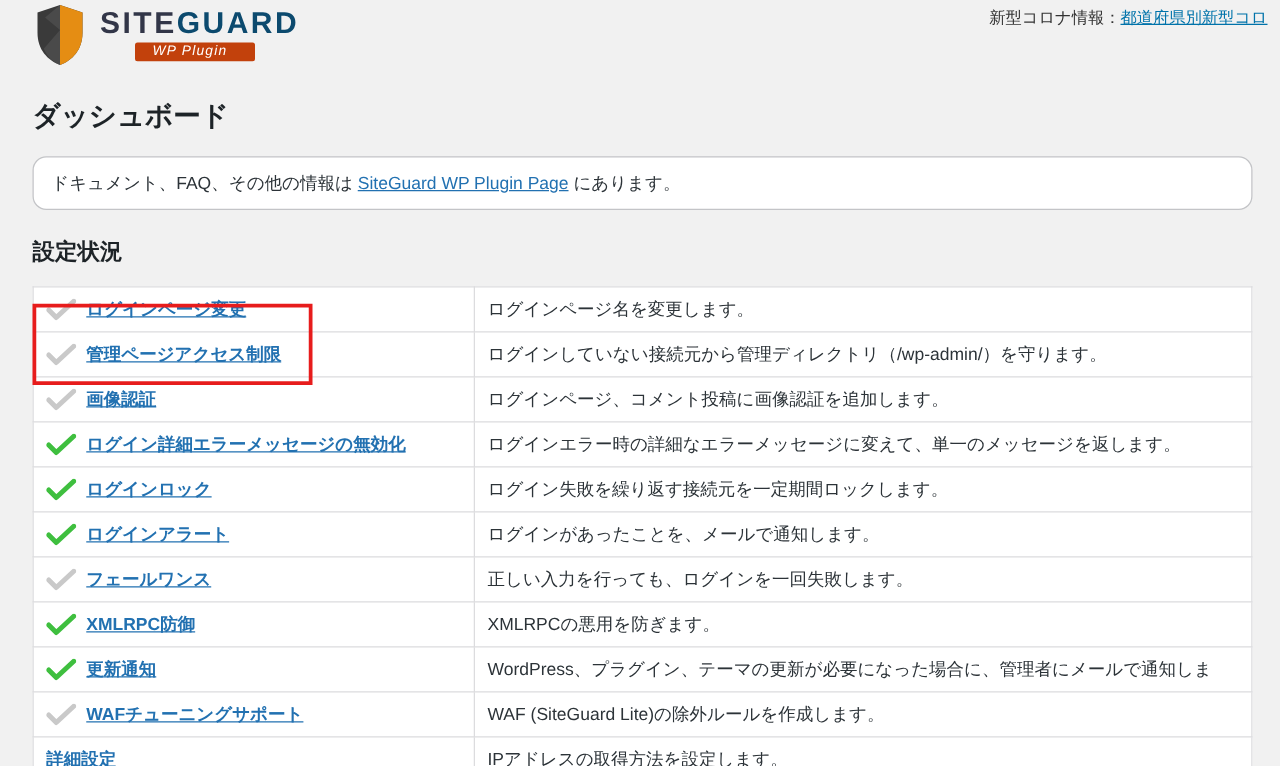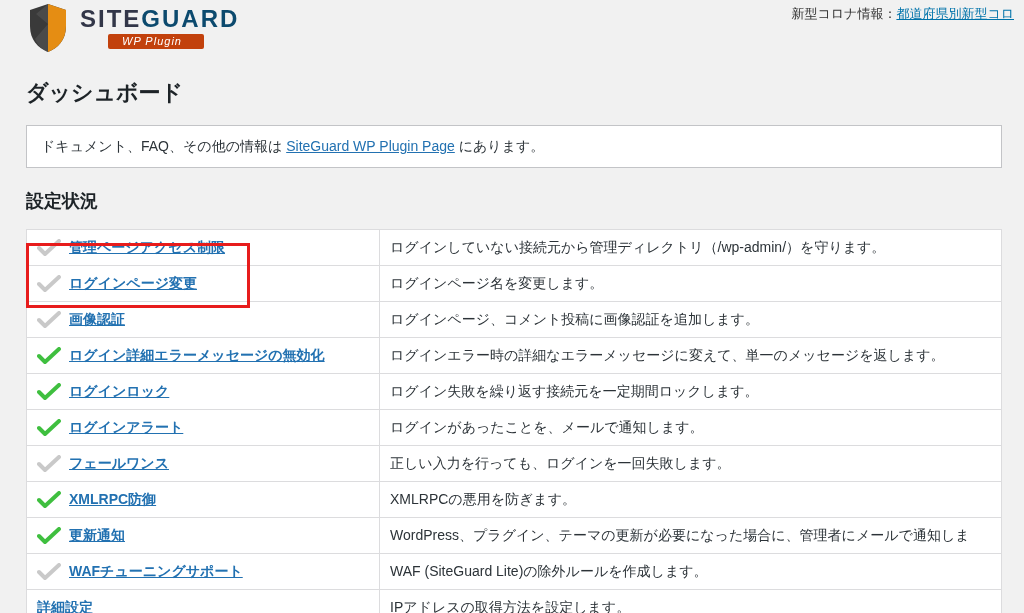--- a/index.html
+++ b/index.html
@@ -63,21 +63,21 @@
 h1.page-title {
   font-size: 22px;
   font-weight: 600;
   color: #1d2327;
   margin: 14px 0 16px;
 }
 .notice {
   border: 1px solid #c3c4c7;
   background: #fff;
   padding: 10px 14px;
-  border-radius: 0;
+  border-radius: 11px;
   font-size: 14px;
   color: #2c3338;
   margin-bottom: 20px;
 }
 .notice a { color: #2271b1; text-decoration: underline; }
 h2.section-title {
   font-size: 18px;
   font-weight: 600;
   margin: 12px 0 14px;
 }
@@ -155,37 +155,37 @@
   <table class="settings">
     <tbody id="settings-body">
         <tr>
           <td class="name">
             <div class="row-flex">
               <span class="check">
                 <svg viewBox="0 0 24 18">
                   <path d="M2 9 L8 15 L22 2" fill="none" stroke="#c9c9c9" stroke-width="4" stroke-linecap="round" stroke-linejoin="round"></path>
                 </svg>
               </span>
+              <a href="#" class="setting-link">ログインページ変更</a>
+            </div>
+          </td>
+          <td>ログインページ名を変更します。</td>
+        </tr>
+        <tr>
+          <td class="name">
+            <div class="row-flex">
+              <span class="check">
+                <svg viewBox="0 0 24 18">
+                  <path d="M2 9 L8 15 L22 2" fill="none" stroke="#c9c9c9" stroke-width="4" stroke-linecap="round" stroke-linejoin="round"></path>
+                </svg>
+              </span>
               <a href="#" class="setting-link">管理ページアクセス制限</a>
             </div>
           </td>
           <td>ログインしていない接続元から管理ディレクトリ（/wp-admin/）を守ります。</td>
-        </tr>
-        <tr>
-          <td class="name">
-            <div class="row-flex">
-              <span class="check">
-                <svg viewBox="0 0 24 18">
-                  <path d="M2 9 L8 15 L22 2" fill="none" stroke="#c9c9c9" stroke-width="4" stroke-linecap="round" stroke-linejoin="round"></path>
-                </svg>
-              </span>
-              <a href="#" class="setting-link">ログインページ変更</a>
-            </div>
-          </td>
-          <td>ログインページ名を変更します。</td>
         </tr>
         <tr>
           <td class="name">
             <div class="row-flex">
               <span class="check">
                 <svg viewBox="0 0 24 18">
                   <path d="M2 9 L8 15 L22 2" fill="none" stroke="#c9c9c9" stroke-width="4" stroke-linecap="round" stroke-linejoin="round"></path>
                 </svg>
               </span>
               <a href="#" class="setting-link">画像認証</a>

